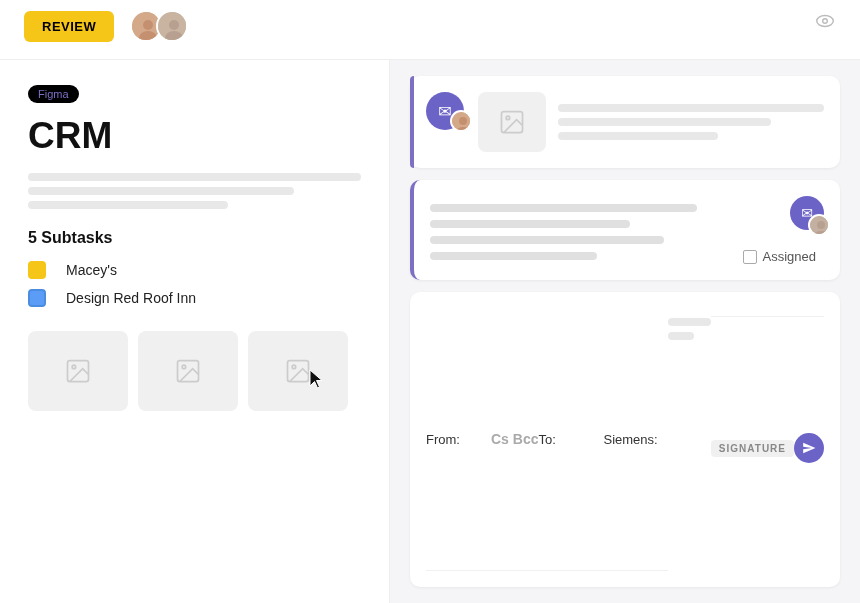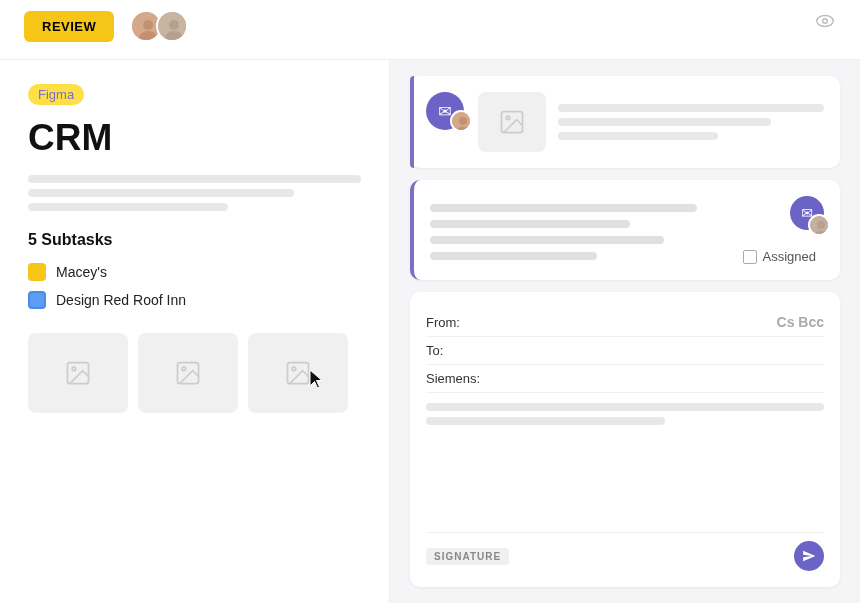--- a/index.html
+++ b/index.html
@@ -61,23 +61,23 @@
       width: 390px;
       padding: 24px 28px;
       background: #fff;
       border-right: 1px solid #eee;
       overflow-y: auto;
       flex-shrink: 0;
     }
 
     .figma-badge {
       display: inline-block;
-      background: #fde047;
+      background: #000000;
       color: #7c6fc4;
-      font-size: 13px;
+      font-size: 11px;
       font-weight: 500;
       padding: 3px 10px;
       border-radius: 12px;
       margin-bottom: 12px;
     }
     .project-title {
       font-size: 37px;
       font-weight: 700;
       color: #111;
       margin-bottom: 16px;
@@ -103,21 +103,21 @@
       margin-bottom: 14px;
     }
 
     .subtask-list {
       list-style: none;
       margin-bottom: 24px;
     }
     .subtask-item {
       display: flex;
       align-items: center;
-      gap: 10px;
+      gap: 20px;
       margin-bottom: 10px;
       font-size: 14px;
       color: #222;
     }
     .subtask-dot {
       width: 18px;
       height: 18px;
       border-radius: 4px;
       flex-shrink: 0;
     }
@@ -291,21 +291,21 @@
       background: #fff;
     }
 
     
     .compose-area {
       background: #fff;
       border-radius: 10px;
       padding: 16px;
       flex: 1;
       display: flex;
-      flex-direction: column;
+      flex-direction: row;
       gap: 0;
       box-shadow: 0 1px 3px rgba(0,0,0,0.06);
     }
     .compose-row {
       display: flex;
       align-items: center;
       padding: 6px 0;
       border-bottom: 1px solid #f0f0f0;
       font-size: 13px;
       color: #333;

